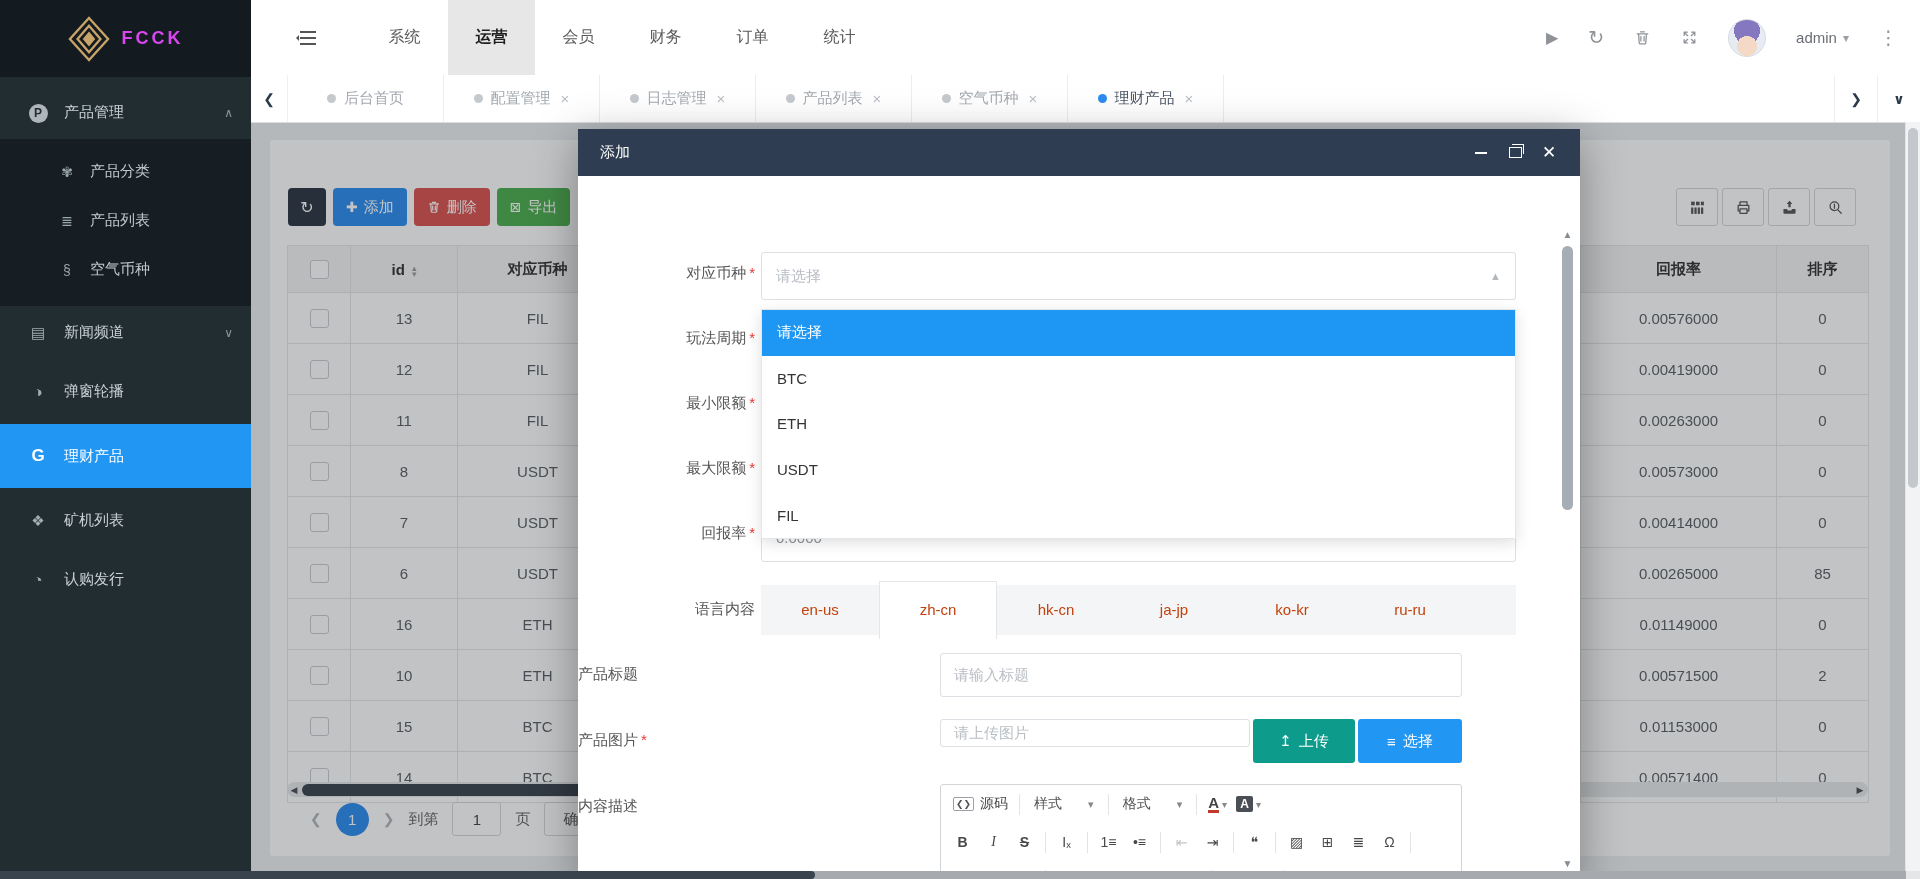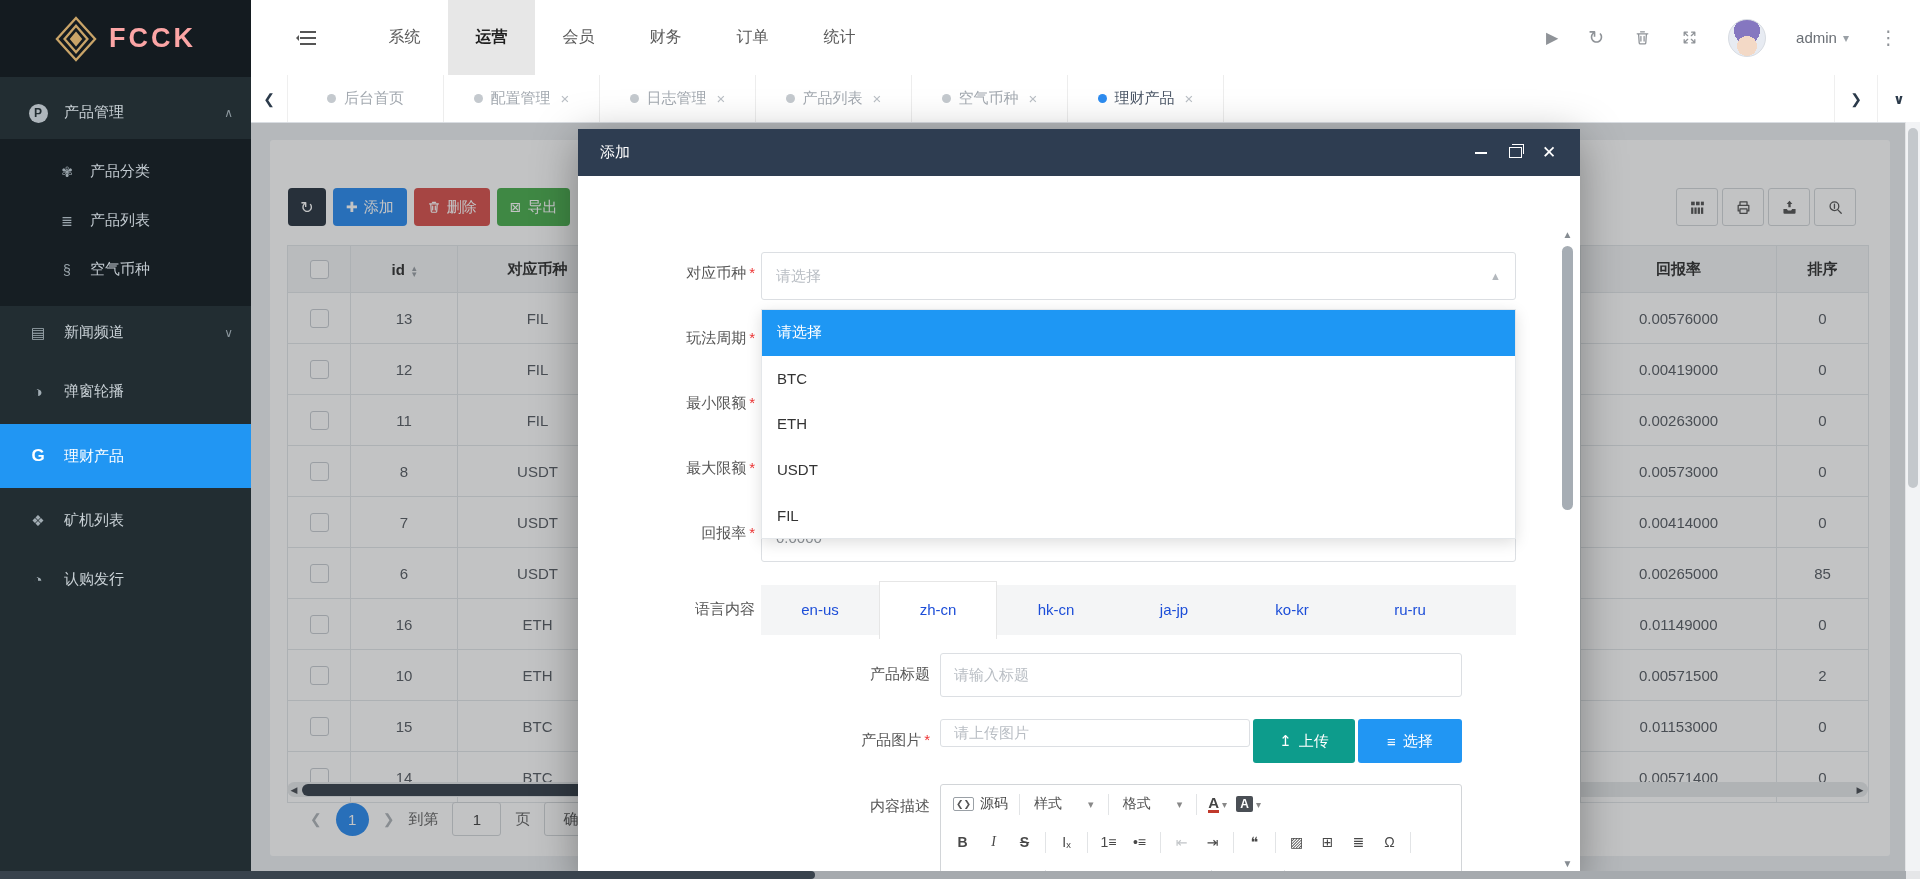--- a/index.html
+++ b/index.html
@@ -1,21 +1,21 @@
 <!DOCTYPE html>
 <html><head>
 <meta charset="utf-8">
 <style>
   html,body{margin:0;padding:0;background:#fff;}
   #app{position:relative;width:1920px;height:879px;overflow:hidden;
        font-family:"Liberation Sans","DejaVu Sans",sans-serif;background:#fff;}
   
   #sidebar{position:absolute;left:0;top:0;width:251px;height:879px;background:#222d32;z-index:20;}
   .logo{height:77px;background:#141b20;display:flex;align-items:center;justify-content:center;gap:12px;}
-  .logo .txt{color:#fca5a5;font-size:27px;font-weight:bold;letter-spacing:3px;}
+  .logo .txt{color:#d946ef;font-size:18px;font-weight:bold;letter-spacing:3px;}
   #side-menu{padding-top:9px;}
   .s-item{height:53px;display:flex;align-items:center;padding:0 18px 0 26px;color:#c9d1d6;font-size:15px;cursor:pointer;}
   .s-item .ic{width:24px;margin-right:14px;color:#a2adb4;font-size:15px;text-align:center;flex:none;}
   .s-item .car{margin-left:auto;color:#8b969d;font-size:12px;}
   .s-item.active{background:#2196f3;color:#fff;height:64px;margin:6px 0;}
   .s-item.active .ic{color:#fff;}
   .s-item{margin-top:6px;}
   .s-item.parent{margin-top:0;}
   .badge-p{display:inline-block;width:19px;height:19px;line-height:19px;border-radius:50%;
            background:#aeb6bc;color:#222d32;font-weight:bold;font-size:12px;text-align:center;}
@@ -103,32 +103,32 @@
   .m-header{height:47px;flex:none;background:#2e3d51;color:#fff;display:flex;align-items:center;padding:0 22px;font-size:15px;}
   .m-ctrls{margin-left:auto;display:flex;align-items:center;gap:16px;}
   .mc{width:18px;height:18px;display:flex;align-items:center;justify-content:center;color:#fff;cursor:pointer;}
   .mc-min i{display:block;width:12px;height:2px;background:#fff;}
   .mc-max i{position:relative;display:block;width:11px;height:9px;border:1px solid #fff;background:transparent;}
   .mc-max i::before{content:"";position:absolute;left:2px;top:-4px;width:11px;height:9px;border:1px solid #fff;border-bottom:none;border-left:none;}
   .mc-close{font-size:17px;}
   .m-body{position:relative;flex:1;overflow:hidden;}
   .f-label,.i-label{position:absolute;font-size:15px;color:#555;}
   .f-label{left:0;width:177px;text-align:right;}
-  .i-label{left:0;width:352px;text-align:right;}
+  .i-label{left:0;width:352px;text-align:left;}
   .star{color:#e33;margin-left:3px;}
   .f-input{position:absolute;left:183px;width:755px;height:48px;border:1px solid #dcdfe3;border-radius:3px;
            box-sizing:border-box;display:flex;align-items:center;padding:0 14px;font-size:15px;background:#fff;}
   .ph{color:#b9bec4;} .val{color:#8d9297;}
   .sel-car{margin-left:auto;color:#b3b8bd;font-size:11px;}
   .dd{position:absolute;left:183px;top:133px;width:755px;height:230px;background:#fff;border:1px solid #e4e7ea;
       box-shadow:0 4px 14px rgba(0,0,0,.13);z-index:6;box-sizing:border-box;}
   .dd-opt{height:45.6px;display:flex;align-items:center;padding:0 15px;font-size:15px;color:#333;cursor:pointer;}
   .dd-opt.selected{background:#1e97f4;color:#fff;}
   .lang-tabs{position:absolute;left:183px;top:409px;width:755px;height:50px;background:#f4f5f6;display:flex;}
-  .l-tab{width:118px;line-height:50px;text-align:center;font-size:15px;color:#1d4ed8;cursor:pointer;}
+  .l-tab{width:118px;line-height:50px;text-align:center;font-size:15px;color:#c2410c;cursor:pointer;}
   .l-tab.active{background:#fff;height:58px;line-height:56px;margin-top:-4px;border:1px solid #e6e6e6;border-bottom:none;
                 box-sizing:border-box;}
   .in-input{position:absolute;border:1px solid #dcdfe3;border-radius:3px;box-sizing:border-box;display:flex;
             align-items:center;padding:0 13px;font-size:15px;background:#fff;}
   .act-btn{position:absolute;height:44px;border:none;border-radius:3px;color:#fff;font-size:15px;display:flex;
            align-items:center;justify-content:center;gap:7px;cursor:pointer;font-family:inherit;}
   .btn-upload{left:675px;top:543px;width:102px;background:#0d9c8c;}
   .btn-choose{left:780px;top:543px;width:104px;background:#2196f3;}
   
   #editor{position:absolute;left:362px;top:608px;width:522px;height:142px;border:1px solid #d2d5d8;border-radius:3px;

